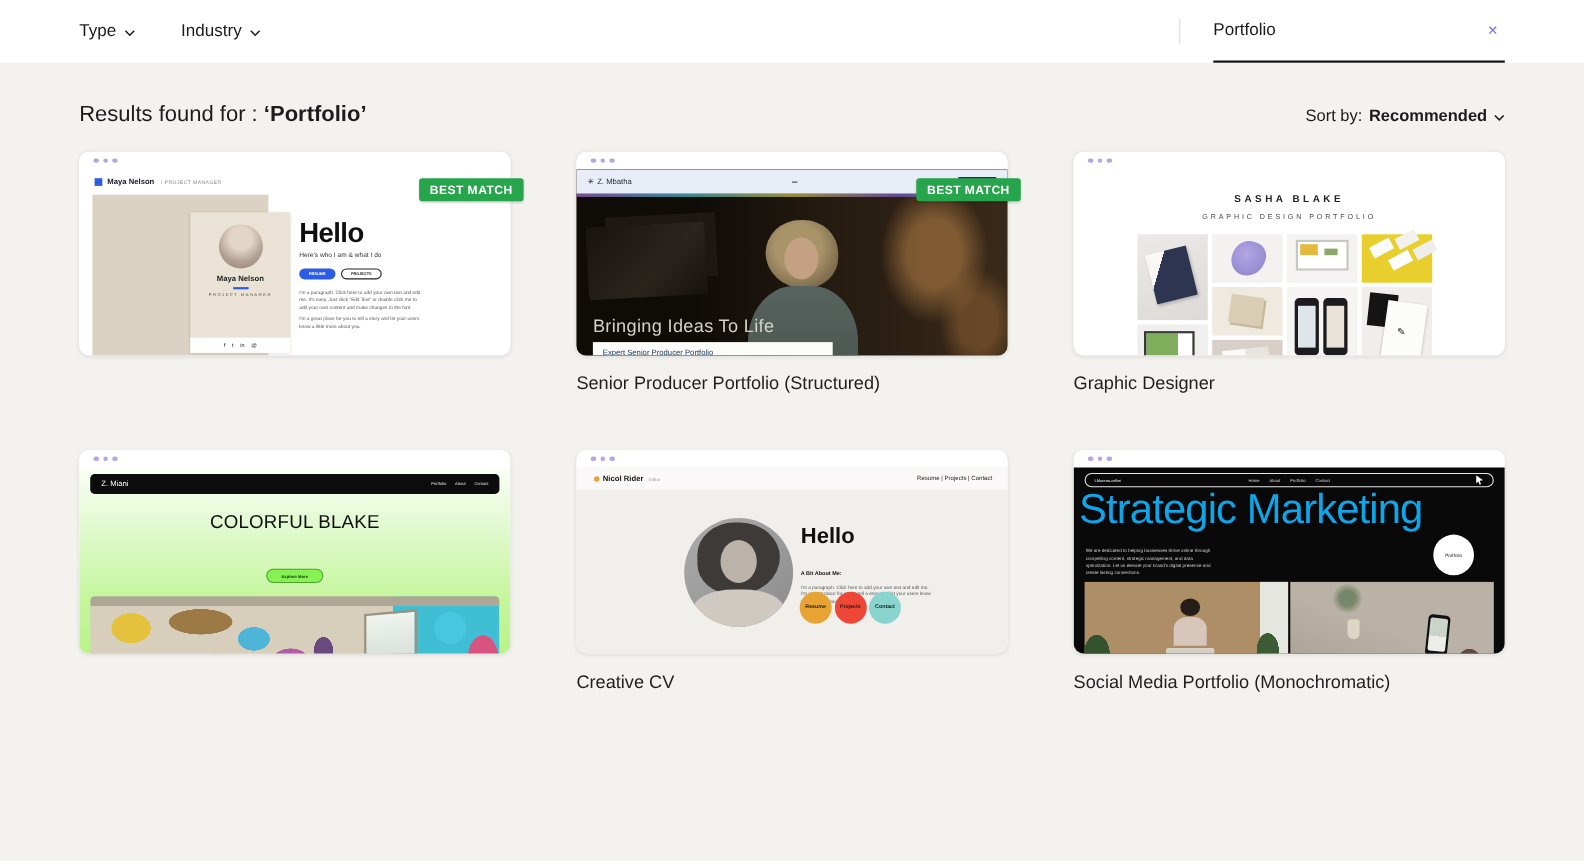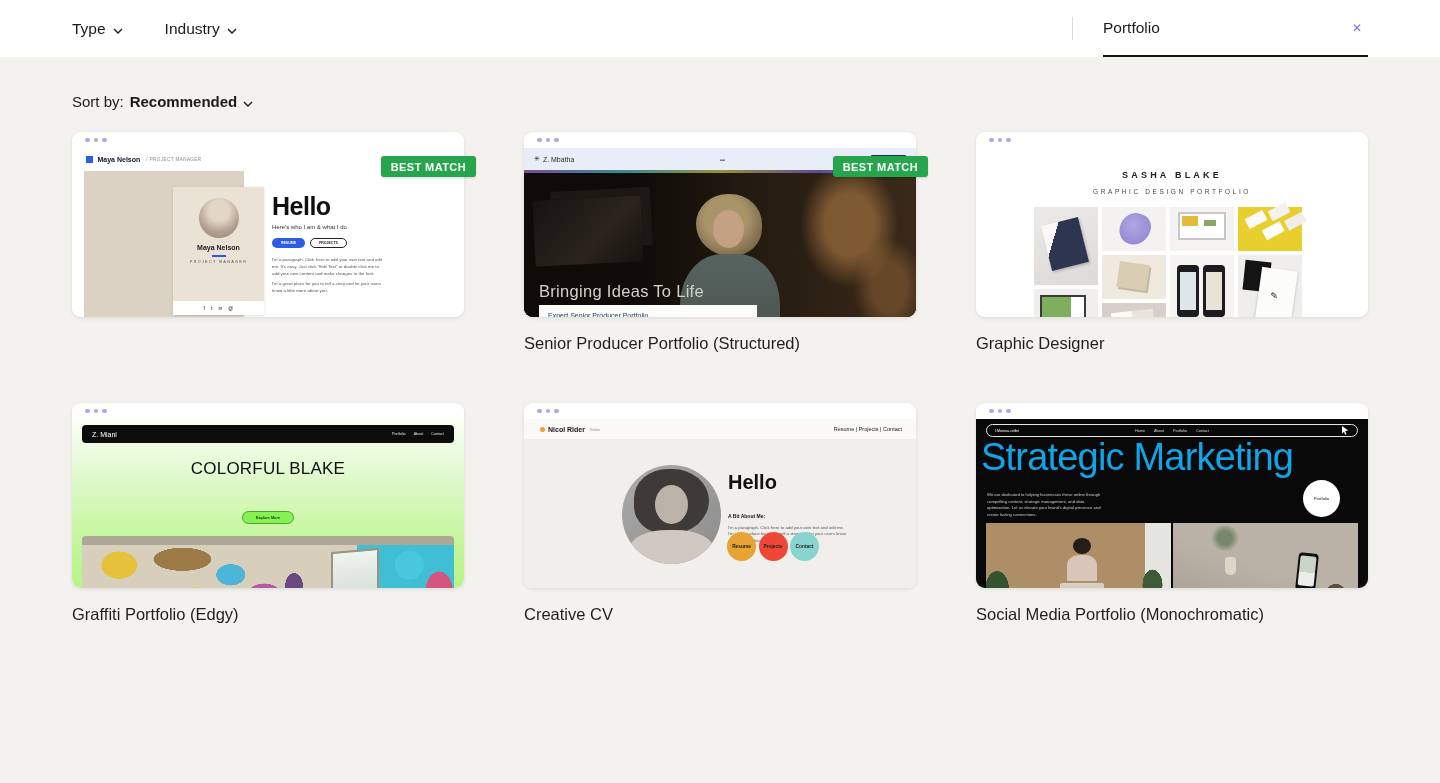--- a/index.html
+++ b/index.html
@@ -216,20 +216,21 @@
     <div class="tab-active">
       <span>Portfolio</span>
       <button class="close-btn">✕</button>
     </div>
   </div>
 </header>
 
 <main>
 
   <div class="results-row">
+    <h1 class="results-title"><span>Results found for : </span><b>‘Portfolio’</b></h1>
     <div class="sort">
       <span>Sort by:</span>
       <b>Recommended</b>
       <span><svg width="10" height="6" viewBox="0 0 10 6">
             <path d="M1 1l4 4 4-4" stroke="#1b1b1b" stroke-width="1.4" fill="none"></path>
           </svg></span>
     </div>
   </div>
 
   <div class="grid">
@@ -398,21 +399,20 @@
           </div>
           <div class="s4-head">
             <div>COLORFUL BLAKE</div>
           </div>
           <span class="s4-cta">Explore More</span>
           <div class="s4-photo">
             <div class="s4-window"></div>
           </div>
         </div>
       </div>
-      <h3 class="card-title">Graffiti Portfolio (Edgy)</h3>
     </article>
 
     <article class="card">
       <div class="preview">
         <div class="dots">
             <i></i>
             <i></i>
             <i></i>
           </div>
         <div class="site site5">

